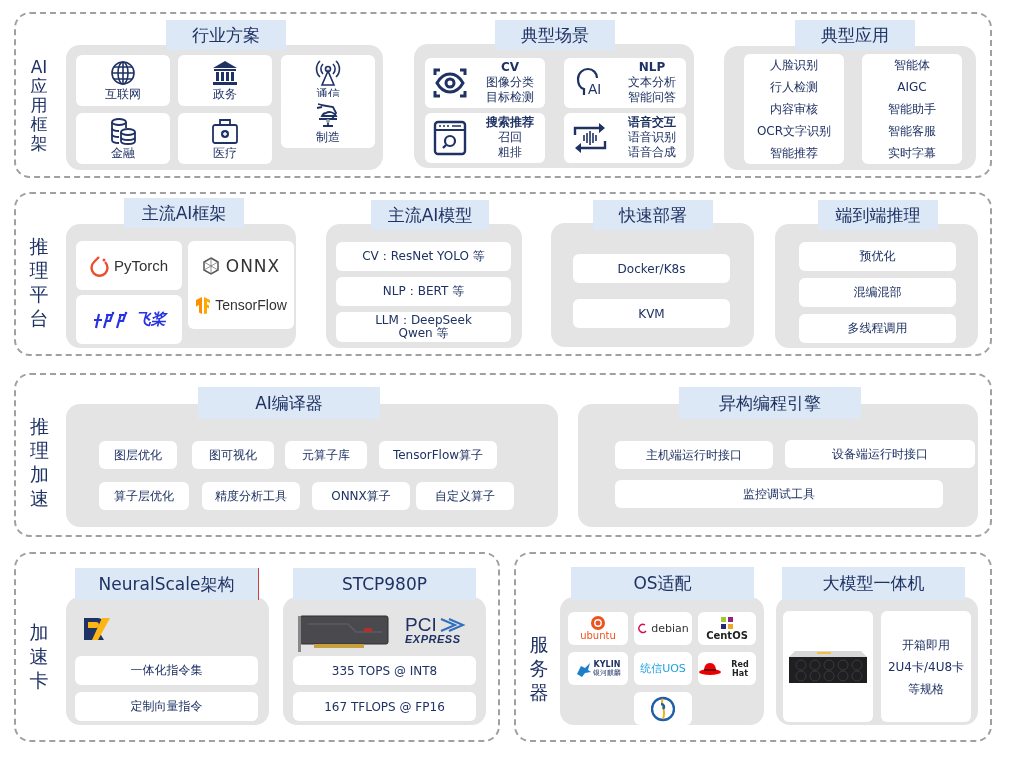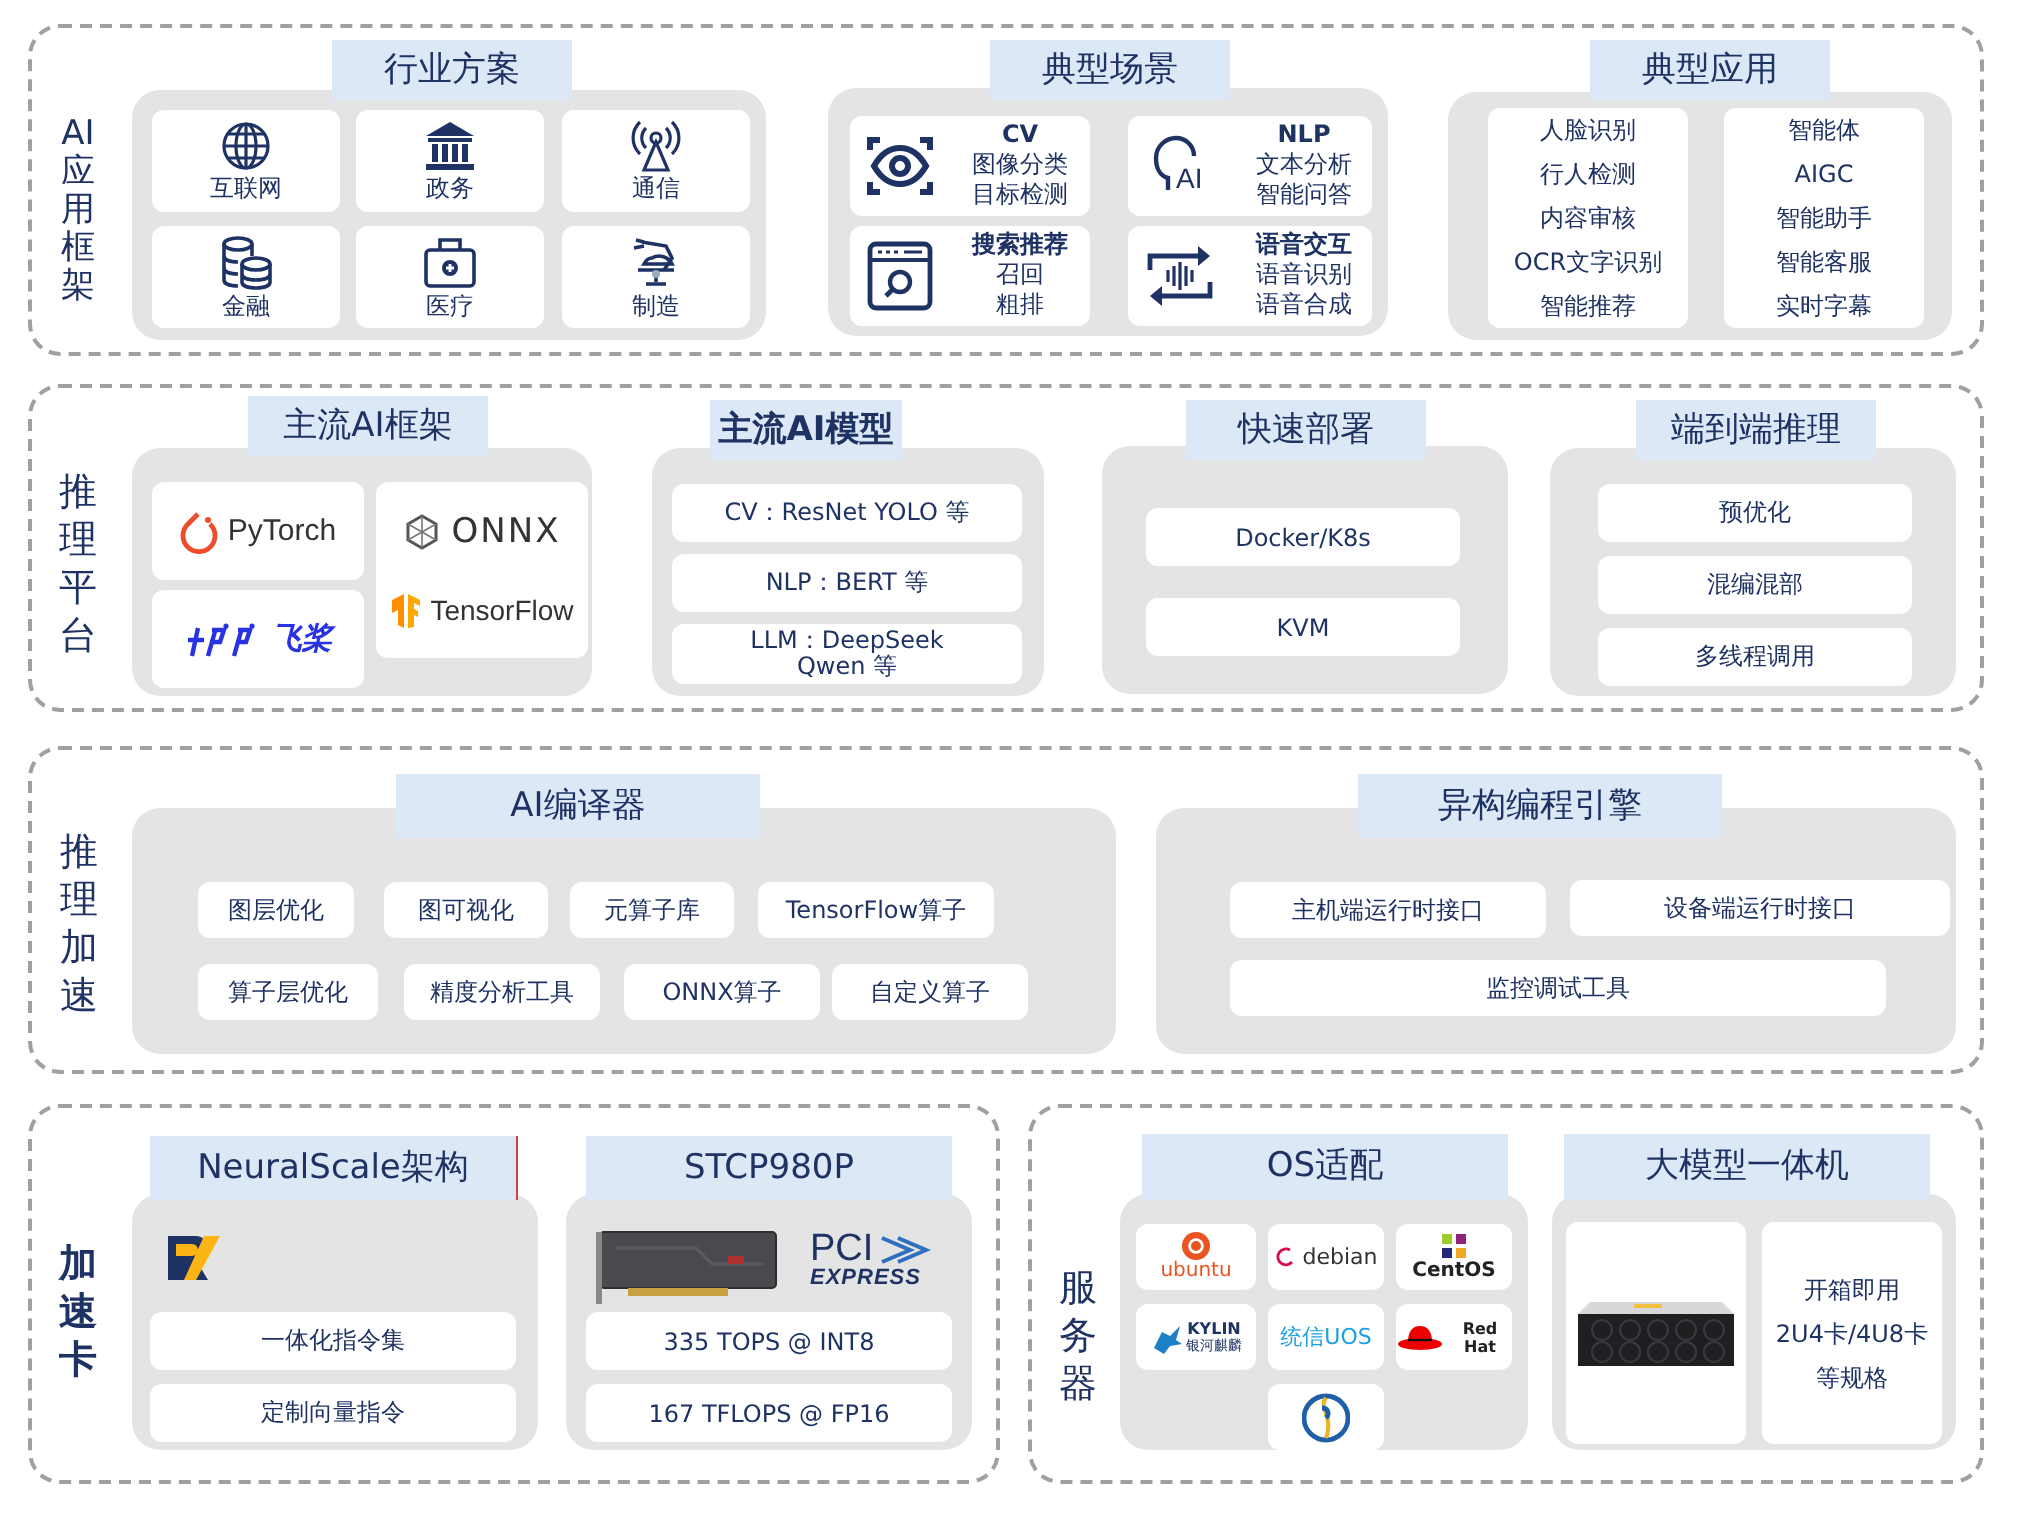--- a/index.html
+++ b/index.html
@@ -86,21 +86,21 @@
           <g fill="none" stroke="#1f3264" stroke-width="1.8">
             <rect x="2" y="8" width="24" height="18" rx="2"></rect>
             <path d="M9 8V3h10v5"></path>
           </g>
           <circle cx="14" cy="17" r="4" fill="#1f3264"></circle>
           <path d="M14 15v4M12 17h4" stroke="#fff" stroke-width="1.4"></path>
         </svg>
       </span>
       <span style="line-height: 16px;">医疗</span>
     </div>
-    <div class="card col" style="left: 281px; top: 113px; width: 94px; height: 51px;">
+    <div class="card col" style="left: 281px; top: 97px; width: 94px; height: 51px;">
       <span class="icon">
         <svg width="28" height="28" viewBox="0 0 28 28">
           <g fill="none" stroke="#1f3264" stroke-width="1.8">
             <path d="M4 3l4 1M3 7l5-1M7 4l12 2 3 6-4 6"></path>
             <path d="M12 12c3-2 8-1 10 3H8c1-2 2-3 4-3z"></path>
             <path d="M5 18h18M14 18v6M9 25h10"></path>
           </g>
           <circle cx="14" cy="20" r="2" fill="#9ab"></circle>
         </svg>
       </span>
@@ -234,21 +234,21 @@
   <span class="icon" style="margin-right:4px;">
     <svg width="16" height="18" viewBox="0 0 16 18">
         <path d="M1 4l6-3v17l-3-1.5V9L1 10.5z" fill="#ff8f00"></path>
         <path d="M9 1l6 3v3l-3-1.5v3l2 1v3l-2-1v6L9 18z" fill="#ffa800"></path>
       </svg>
   </span>
   <span style="font-size:14px;color:#333;font-family:'Liberation Sans',sans-serif;">TensorFlow</span>
 </div>
 
 <div class="panel" style="left:326px;top:224px;width:196px;height:124px;"></div>
-<div class="ptitle" style="left:355px;top:200px;width:96px;font-weight:bold;">主流AI模型</div>
+<div class="ptitle" style="left:371px;top:200px;width:118px;">主流AI模型</div>
 <div class="card" style="left:336px;top:242px;width:175px;height:29px;">CV：ResNet YOLO 等</div>
 <div class="card" style="left:336px;top:277px;width:175px;height:29px;">NLP：BERT 等</div>
 <div class="card" style="left:336px;top:312px;width:175px;height:30px;line-height:13px;padding:0 22px;">LLM：DeepSeek Qwen 等</div>
 
 <div class="panel" style="left:551px;top:223px;width:203px;height:124px;"></div>
 <div class="ptitle" style="left:593px;top:200px;width:120px;">快速部署</div>
 <div class="card" style="left:573px;top:254px;width:157px;height:29px;">Docker/K8s</div>
 <div class="card" style="left:573px;top:299px;width:157px;height:29px;">KVM</div>
 
 <div class="panel" style="left:775px;top:224px;width:203px;height:124px;"></div>
@@ -278,21 +278,21 @@
   </div>
 
 <div class="panel" style="left:578px;top:404px;width:400px;height:123px;"></div>
 <div class="ptitle" style="left:679px;top:387px;width:182px;height:32px;line-height:32px;">异构编程引擎</div>
 <div class="card" style="left:615px;top:441px;width:158px;height:28px;">主机端运行时接口</div>
 <div class="card" style="left:785px;top:440px;width:190px;height:28px;">设备端运行时接口</div>
 <div class="card" style="left:615px;top:480px;width:328px;height:28px;">监控调试工具</div>
 
 <div class="layer" style="left:14px;top:552px;width:486px;height:190px;"></div>
 <div class="layer-label" style="left:27px;top:620px;">
-  <span style="display:block;word-break:break-all;width:20px;margin:0 auto;font-weight:bold;">加速卡</span>
+  <span style="display:block;word-break:break-all;width:20px;margin:0 auto;">加速卡</span>
 </div>
 
 <div class="panel" style="left:66px;top:597px;width:203px;height:128px;"></div>
 <div class="ptitle" style="left:75px;top:568px;width:184px;height:32px;line-height:32px;border-right:1px solid #d04040;">NeuralScale架构</div>
 <div style="position:absolute;left:82px;top:614px;width:172px;height:30px;display:flex;align-items:center;">
   <span class="icon">
     <svg width="30" height="26" viewBox="0 0 30 26">
         <path d="M2 2h14a6 6 0 0 1 0 12l6 10H2z" fill="#1f3264"></path>
         <path d="M20 2h8L16 24h-6z" fill="#fdb515"></path>
         <path d="M6 6h8a3 3 0 0 1 0 6H6z" fill="#fdb515"></path>

